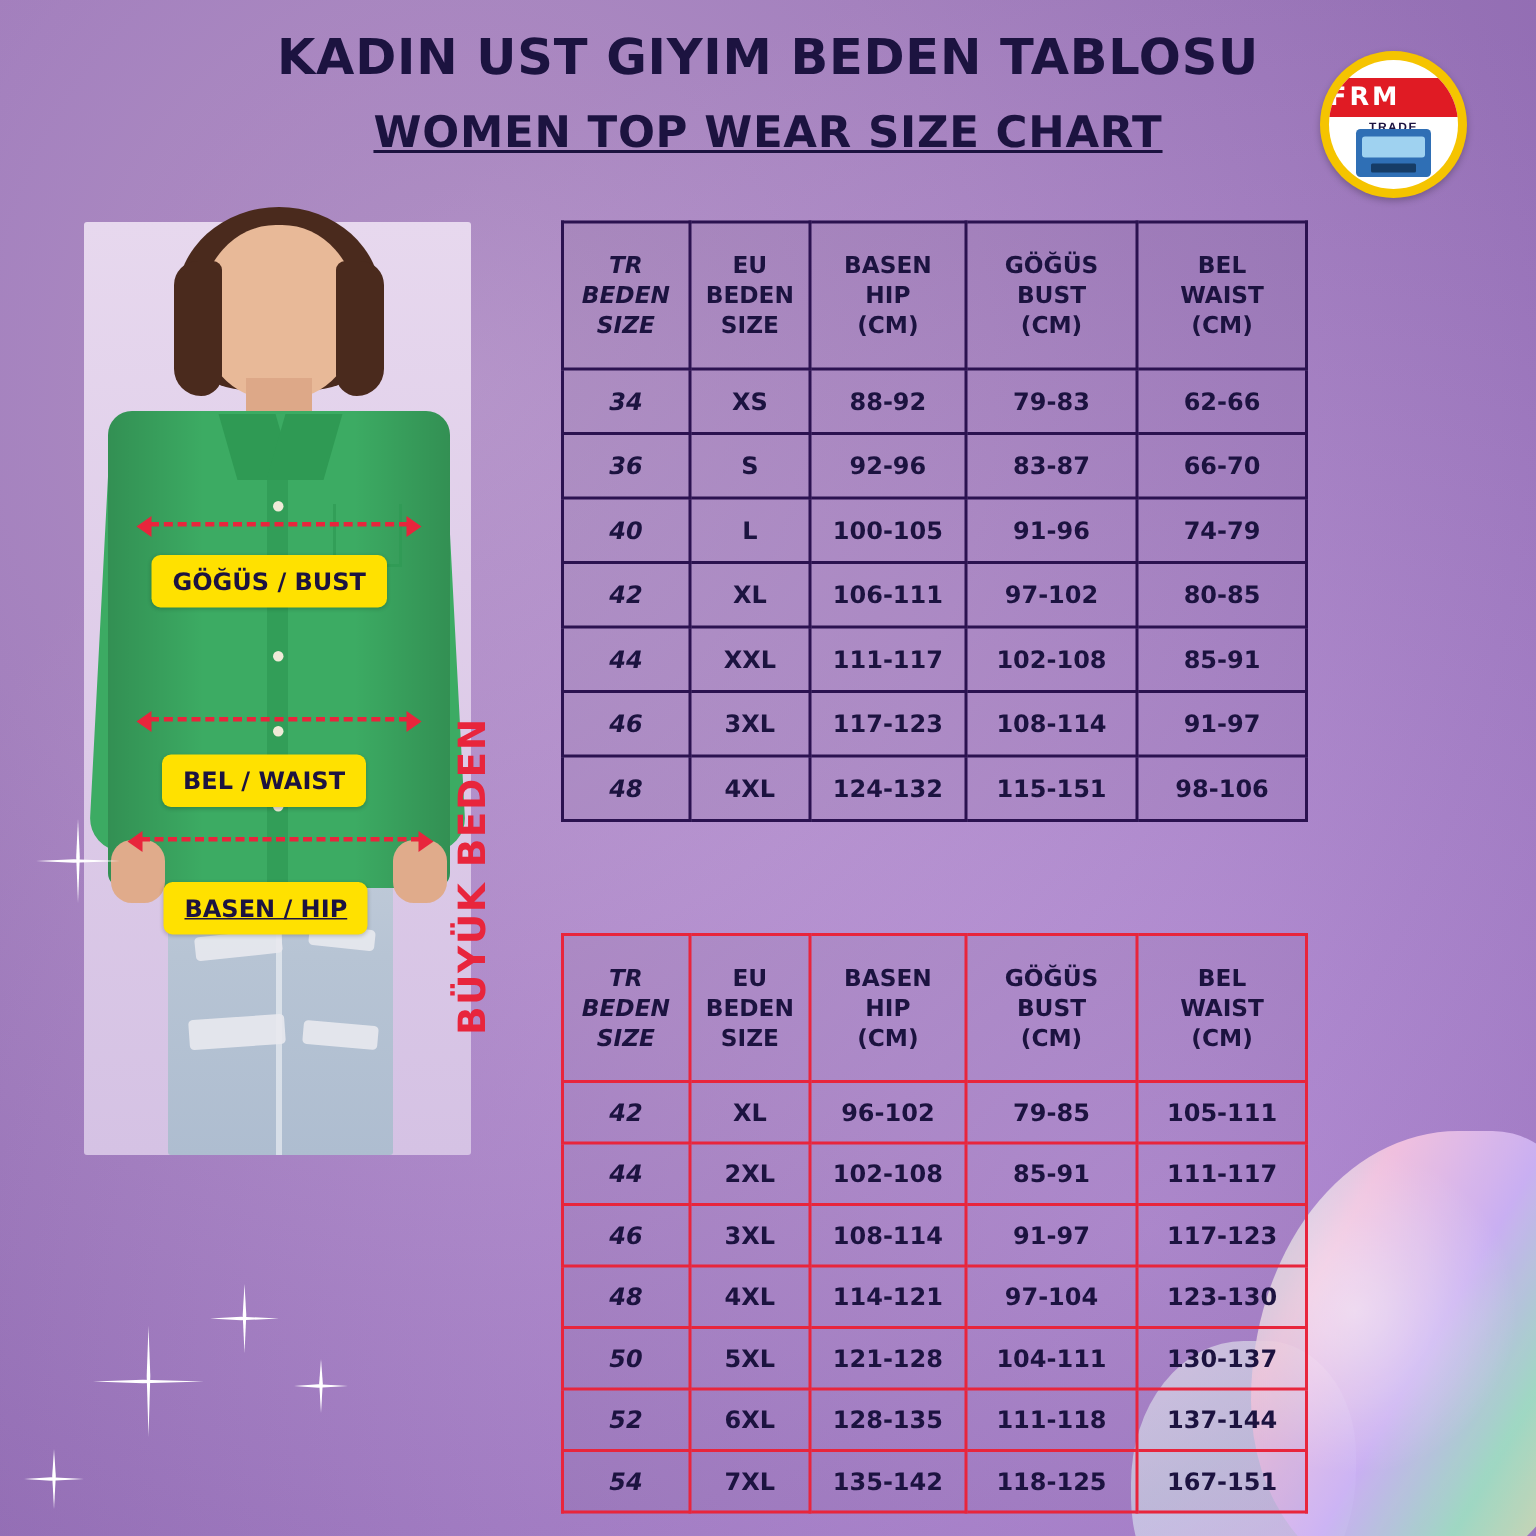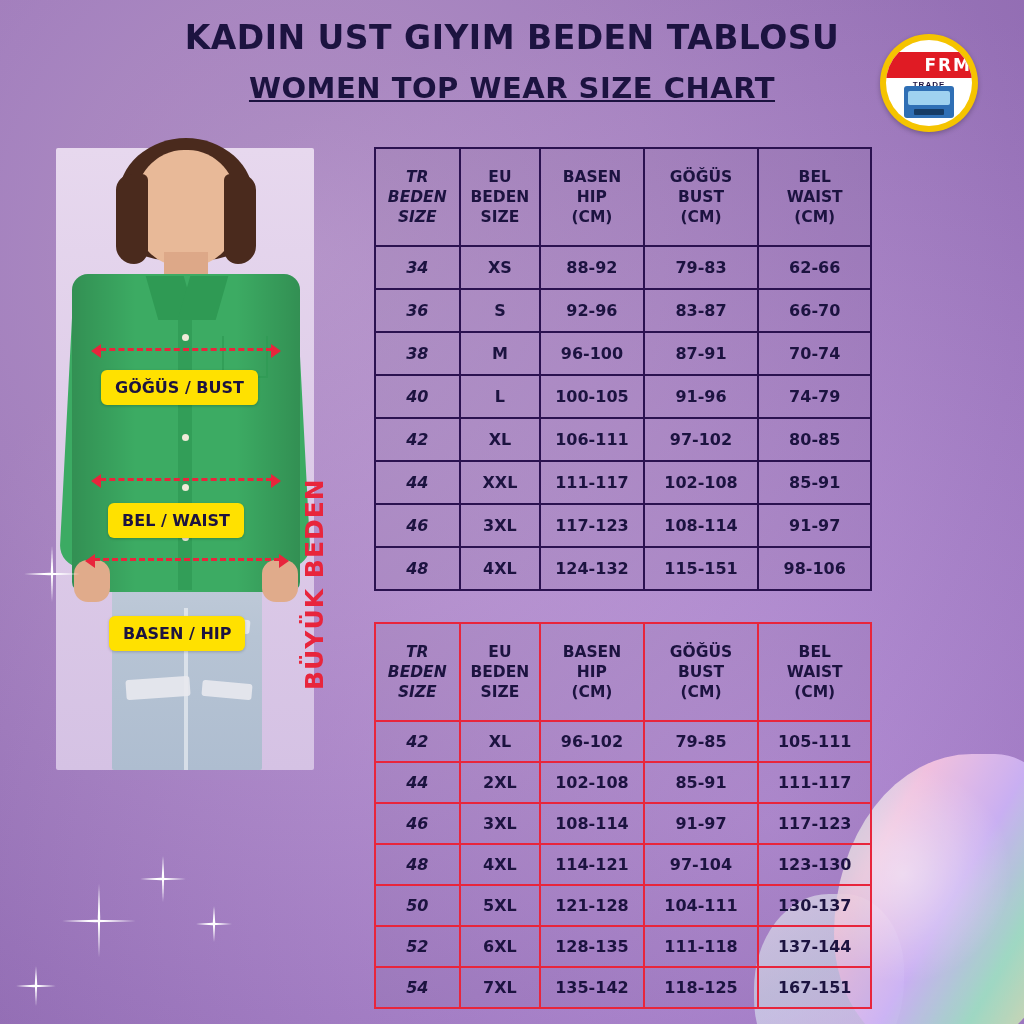--- a/index.html
+++ b/index.html
@@ -75,21 +75,21 @@
   }
   .logo-band {
     position: absolute;
     top: 12px;
     left: 0;
     right: 0;
     height: 26px;
     background: #e01b24;
     display: flex;
     align-items: center;
-    justify-content: flex-end;
+    justify-content: flex-start;
   }
   .logo-band span {
     color: #ffffff;
     font-size: 17px;
     font-weight: 700;
     letter-spacing: 2px;
     font-family: "DejaVu Sans", sans-serif;
   }
   .logo-word {
     position: absolute;
@@ -357,21 +357,21 @@
     font-size: 16px;
     padding: 8px 14px;
     border-radius: 6px;
     z-index: 5;
     font-family: "DejaVu Sans", sans-serif;
     white-space: nowrap;
     box-shadow: 0 1px 3px rgba(0,0,0,.2);
   }
   .tag-bust { left: 101px; top: 370px; }
   .tag-waist { left: 108px; top: 503px; }
-  .tag-hip { left: 109px; top: 616px; }
+  .tag-hip { left: 109px; top: 588px; text-decoration: underline; }
 
   
   .big-label {
     position: absolute;
     left: 300px;
     top: 690px;
     color: #e8253c;
     font-size: 25px;
     font-weight: 700;
     letter-spacing: 1px;
@@ -592,27 +592,20 @@
           <td class="col-5">62-66</td>
         </tr>
         <tr>
           <td class="col-1">36</td>
           <td class="col-2">S</td>
           <td class="col-3">92-96</td>
           <td class="col-4">83-87</td>
           <td class="col-5">66-70</td>
         </tr>
         <tr>
-          <td class="col-1">38</td>
-          <td class="col-2">M</td>
-          <td class="col-3">96-100</td>
-          <td class="col-4">87-91</td>
-          <td class="col-5">70-74</td>
-        </tr>
-        <tr>
           <td class="col-1">40</td>
           <td class="col-2">L</td>
           <td class="col-3">100-105</td>
           <td class="col-4">91-96</td>
           <td class="col-5">74-79</td>
         </tr>
         <tr>
           <td class="col-1">42</td>
           <td class="col-2">XL</td>
           <td class="col-3">106-111</td>

